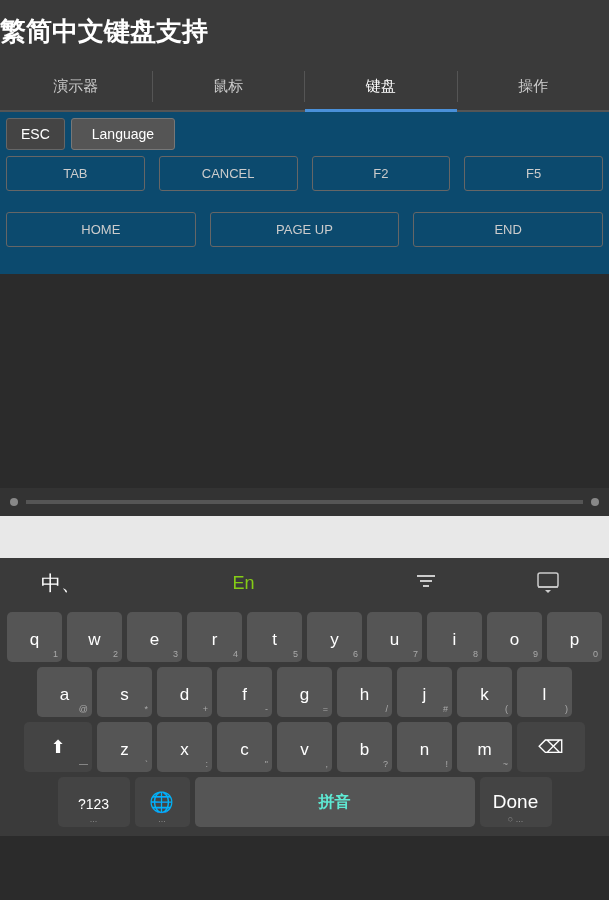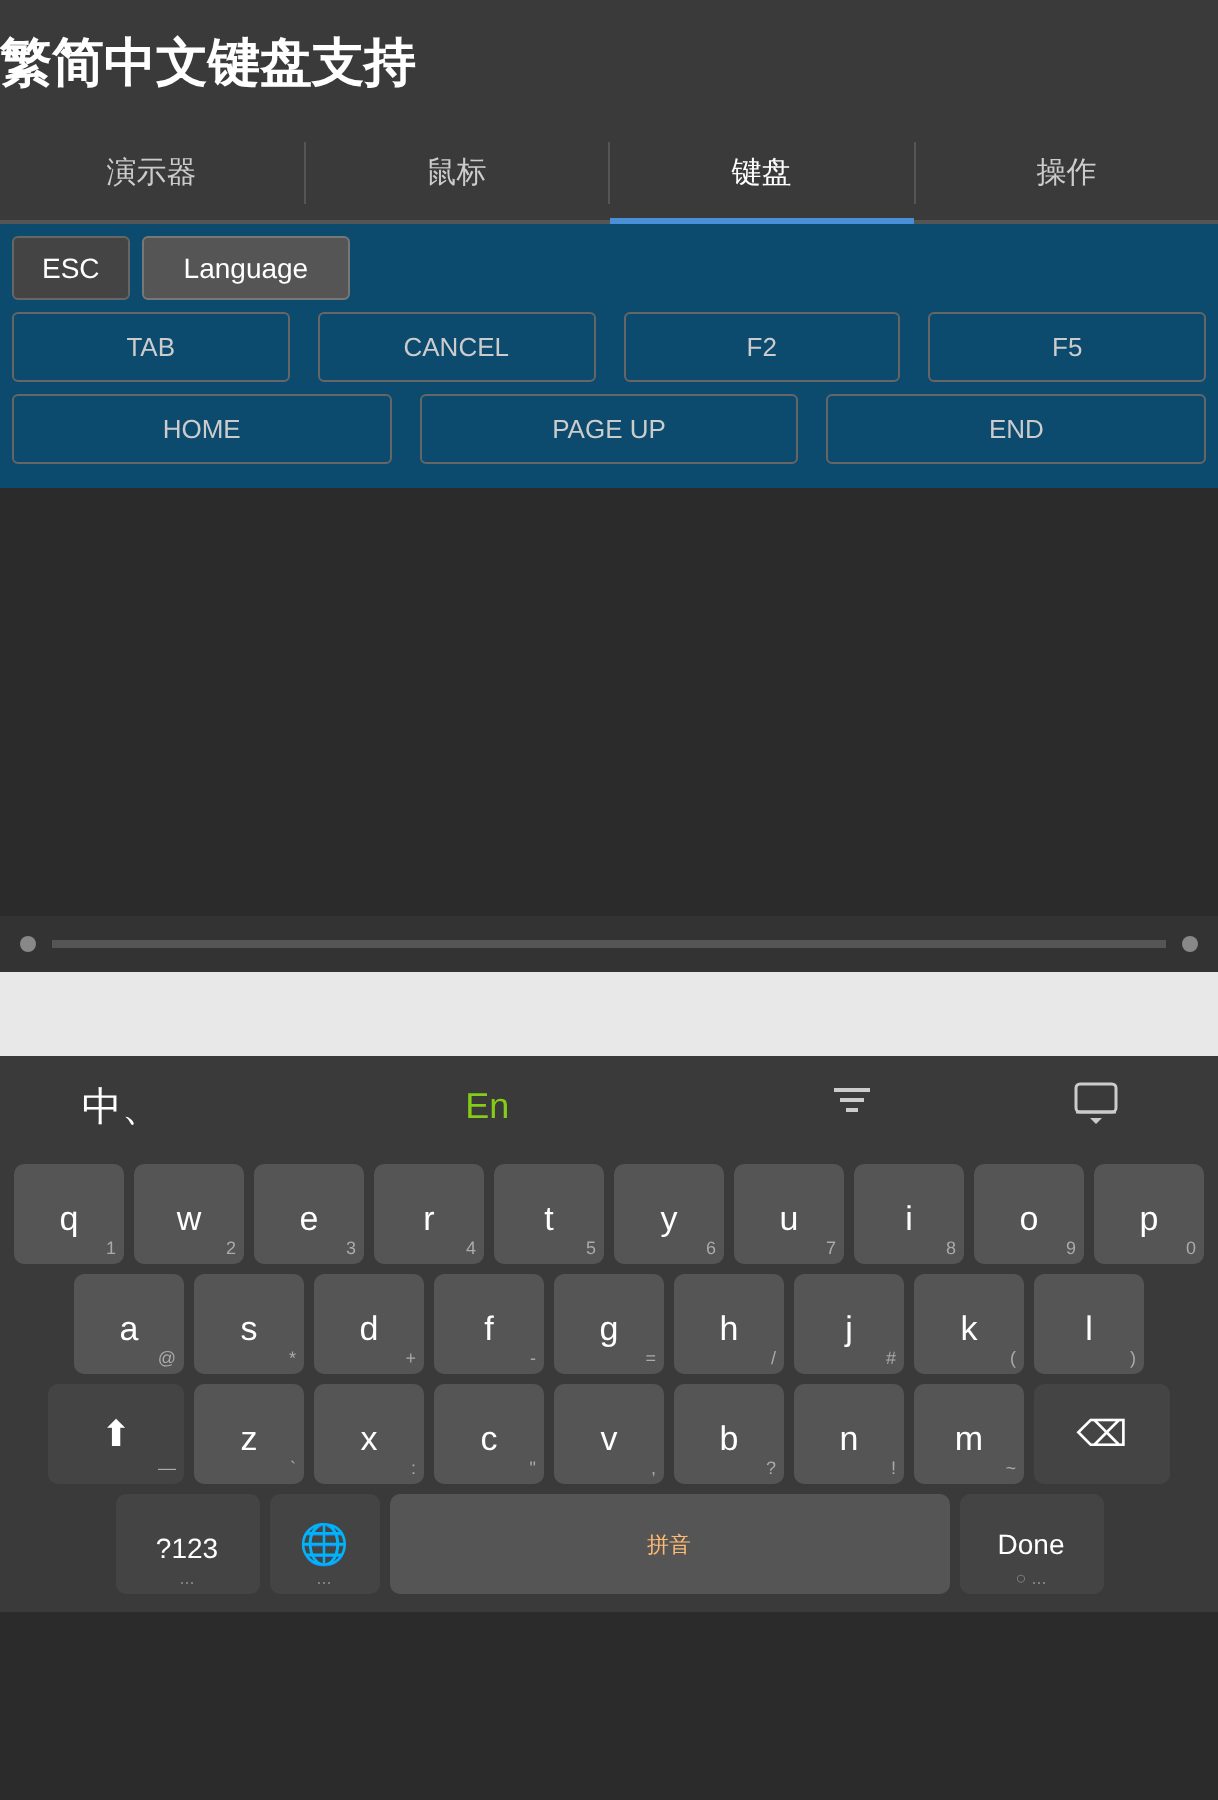--- a/index.html
+++ b/index.html
@@ -80,21 +80,21 @@
       border: 1px solid #777;
       color: #fff;
       font-size: 14px;
       padding: 7px 20px;
       border-radius: 3px;
       cursor: pointer;
     }
     .key-row {
       display: flex;
       gap: 14px;
-      margin-bottom: 6px;
+      margin-bottom: 21px;
     }
     .key-btn {
       flex: 1;
       background: transparent;
       border: 1px solid #666;
       color: #ccc;
       font-size: 13px;
       padding: 9px 4px;
       border-radius: 3px;
       cursor: pointer;
@@ -258,22 +258,23 @@
       font-size: 15px;
     }
     .kb-key .shift-icon {
       font-size: 18px;
     }
     .kb-key .backspace-icon {
       font-size: 18px;
     }
 
     .pinyin-text {
-      font-size: 11px;
-      color: #fdba74;
+      font-size: 16px;
+      color: #5eead4;
+      font-weight: bold;
     }
   </style>
 </head>
 <body>
 
 <div class="title-bar">
   <span>繁简中文键盘支持</span>
 </div>
 
 <div class="tab-bar">
@@ -467,17 +468,17 @@
       <span class="sub-char" style="bottom:3px;left:0;right:0;text-align:center;font-size:9px;color:#888;">...</span>
     </div>
     <div class="kb-key special-globe">
       <span style="font-size:20px;">🌐</span>
       <span class="sub-char" style="bottom:3px;left:0;right:0;text-align:center;font-size:9px;color:#888;">...</span>
     </div>
     <div class="kb-key space">
       <span class="pinyin-text">拼音</span>
     </div>
     <div class="kb-key done">
-      <span style="font-size:14px;color:#fff;">Done</span>
+      <span style="font-size:19px;color:#fff;">Done</span>
       <span class="sub-char" style="bottom:3px;left:0;right:0;text-align:center;font-size:9px;color:#888;">○ ...</span>
     </div>
   </div>
 </div>
 
 </body></html>

